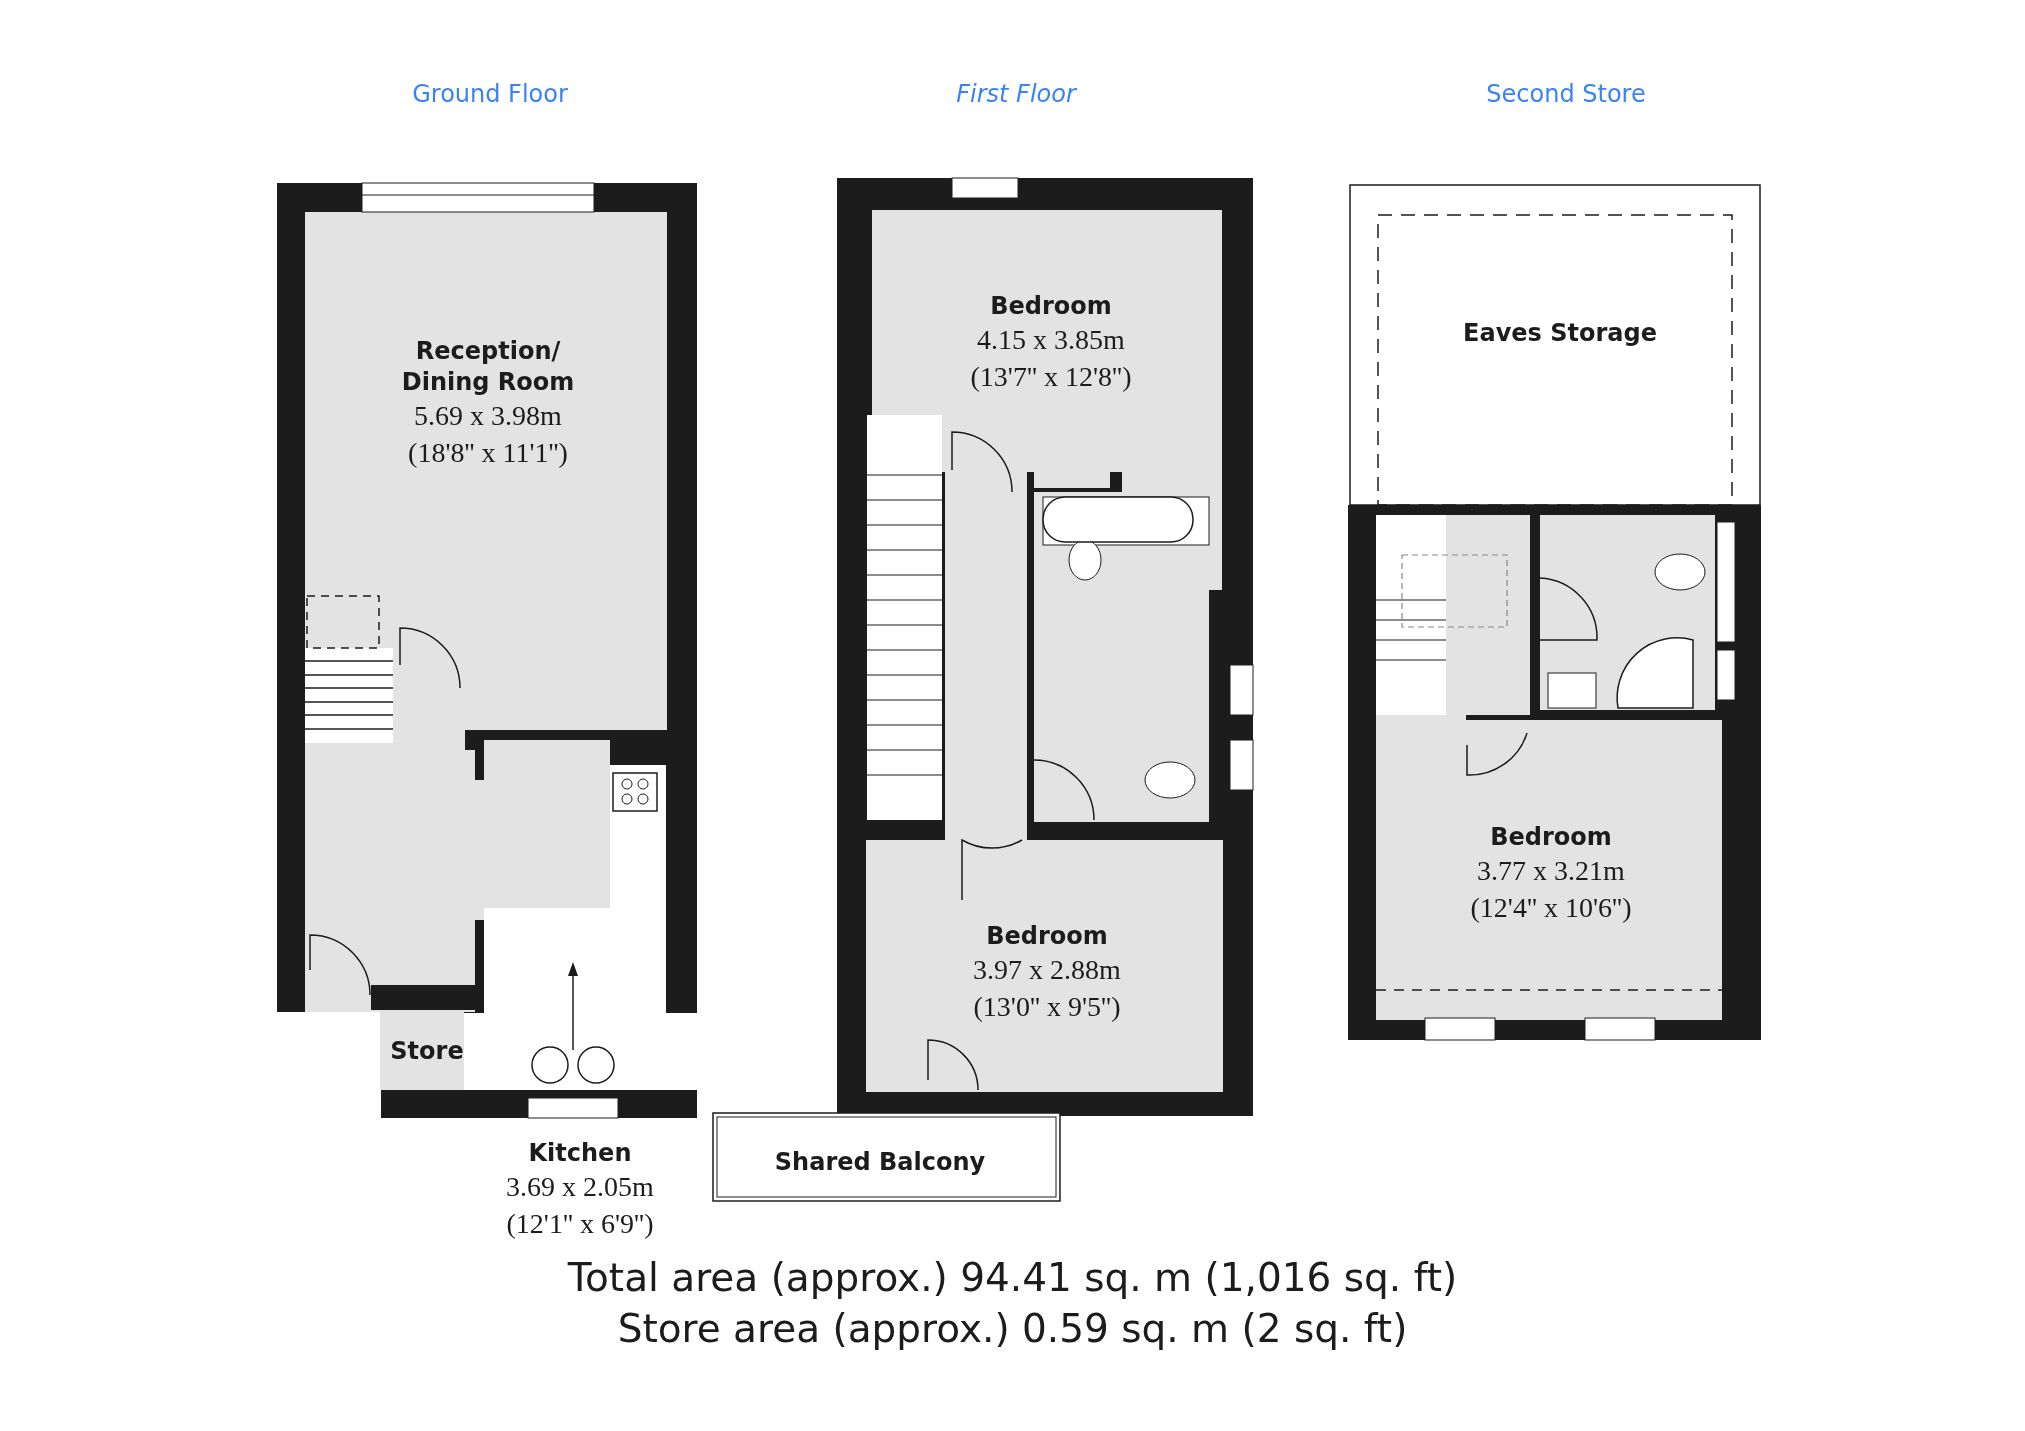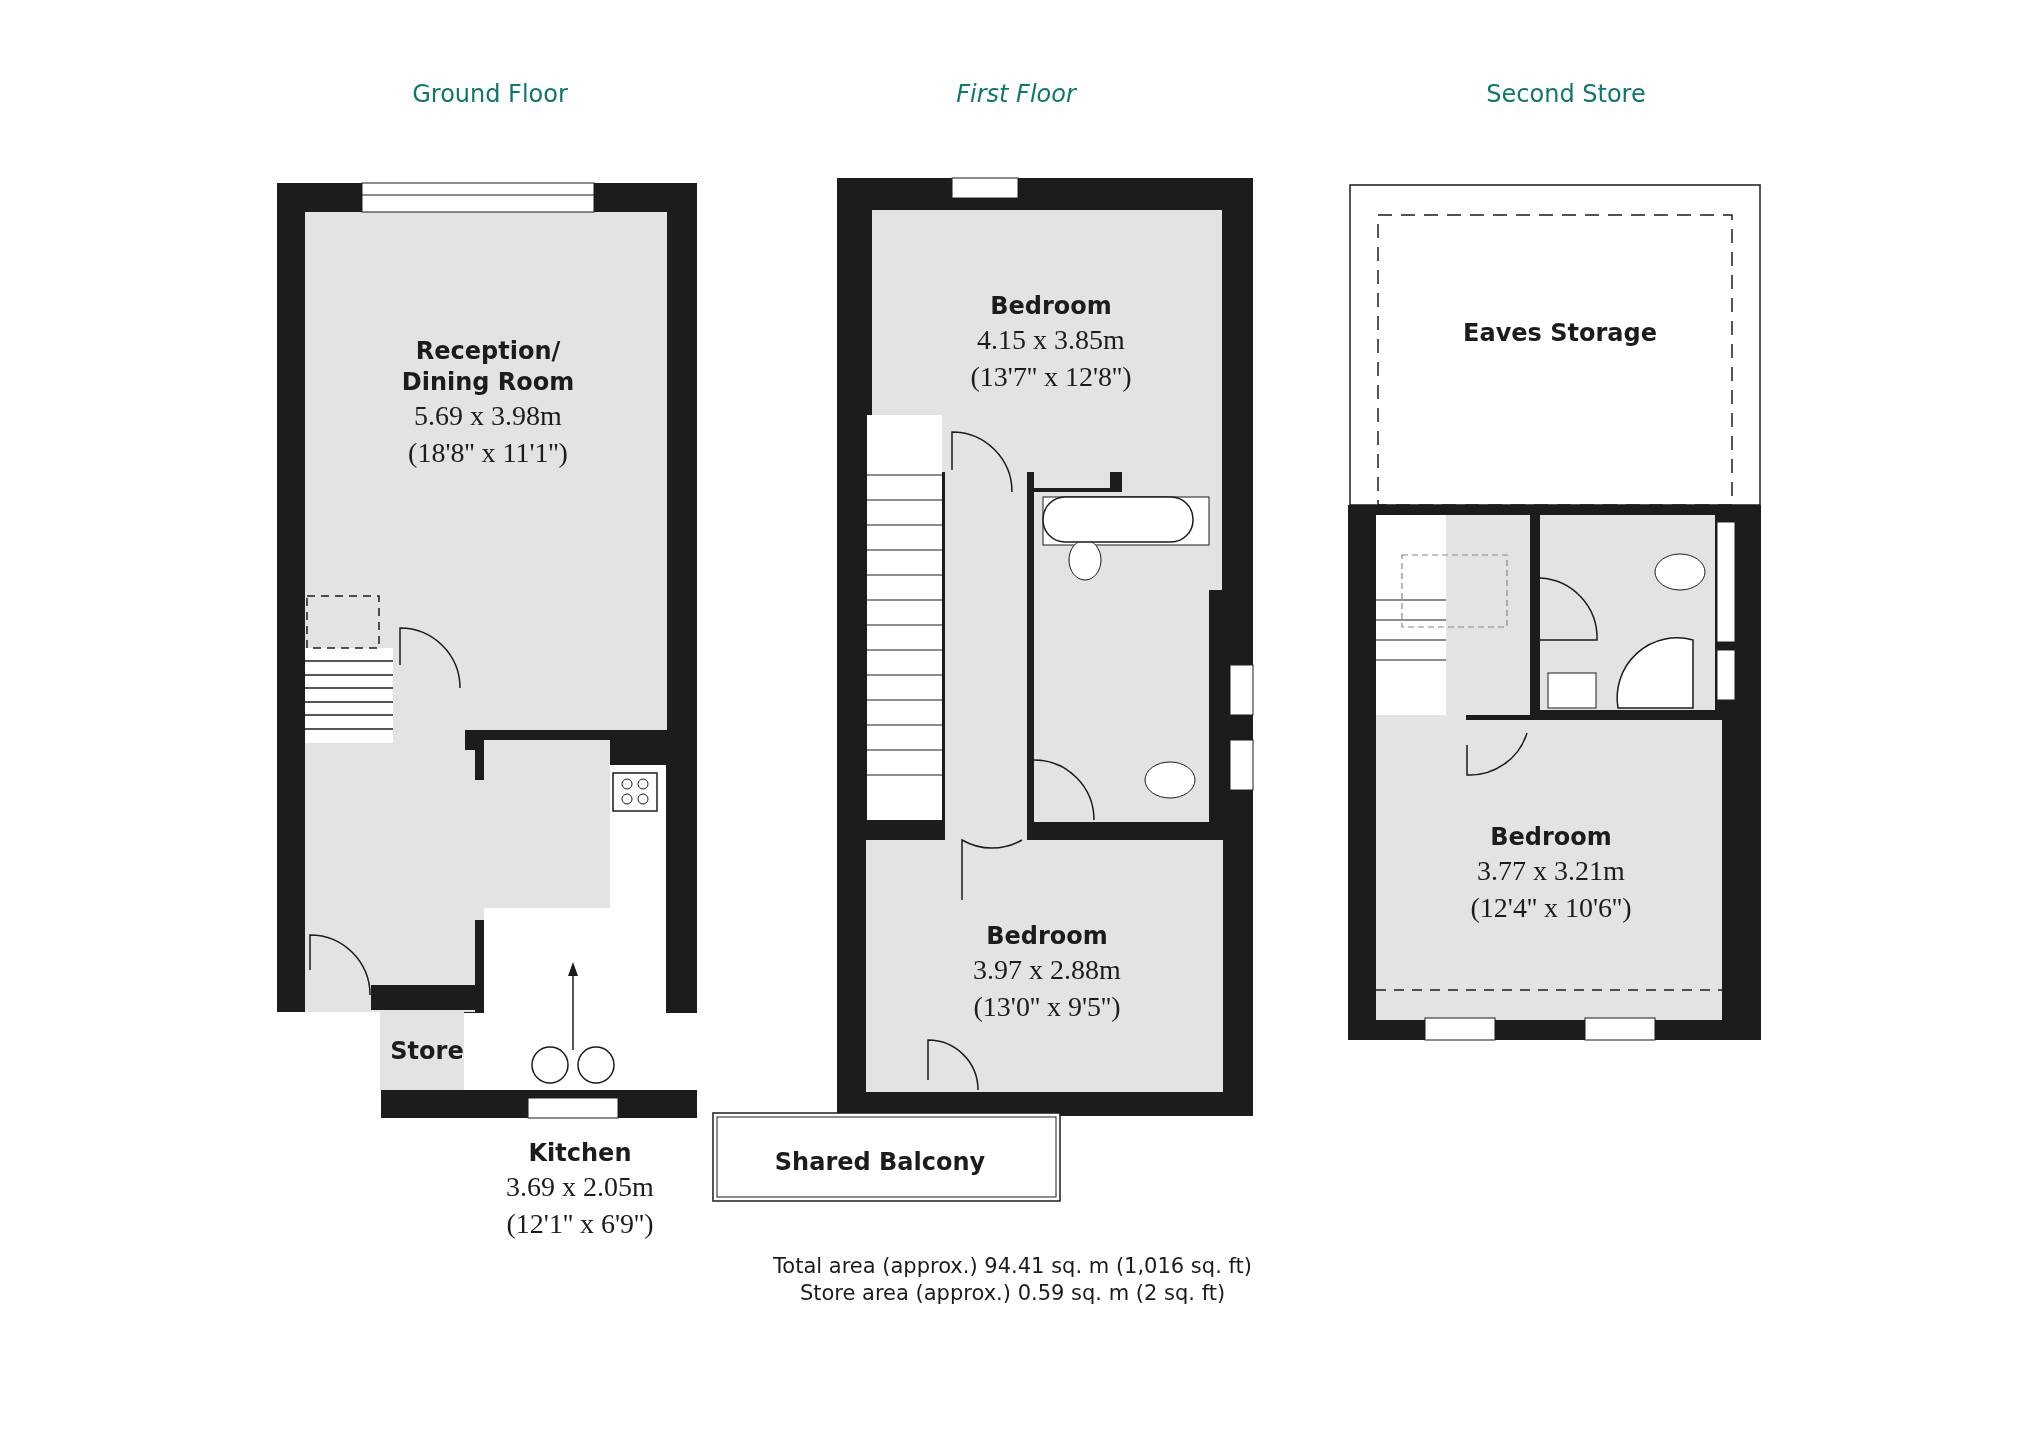--- a/index.html
+++ b/index.html
@@ -1,21 +1,21 @@
 <!DOCTYPE html>
 <html><head>
 <meta charset="utf-8">
 <style>
   html, body { margin:0; padding:0; background:#ffffff; }
   body { width:2025px; height:1431px; position:relative; overflow:hidden; font-family:"DejaVu Sans", sans-serif; color:#1c1c1c; }
-  .floor-title { position:absolute; font-size:24px; color:#0f766e; text-align:center; transform:translateX(-50%); white-space:nowrap; }
+  .floor-title { position:absolute; font-size:24px; color:#3b82f6; text-align:center; transform:translateX(-50%); white-space:nowrap; }
   .room-label { position:absolute; text-align:center; transform:translateX(-50%); white-space:nowrap; line-height:1.3; }
   .room-name { font-weight:bold; font-size:24px; display:block; }
   .room-dim { font-size:28px; display:block;font-family:Liberation Serif, serif; }
-  .summary { position:absolute; left:0; width:2025px; text-align:center; font-size:21px; color:#1c1c1c; line-height:1.3; top:1253px; }
+  .summary { position:absolute; left:0; width:2025px; text-align:center; font-size:39px; color:#1c1c1c; line-height:1.3; top:1253px; }
   svg { position:absolute; left:0; top:0; }
 </style>
 </head>
 <body>
 
 <div class="floor-title" style="left:490px; top:80px;">Ground Floor</div>
 <div class="floor-title" style="left:1016px; top:80px;font-style:italic;">First Floor</div>
 <div class="floor-title" style="left:1566px; top:80px;">Second Store</div>
 
 <svg width="2025" height="1431" viewBox="0 0 2025 1431">

